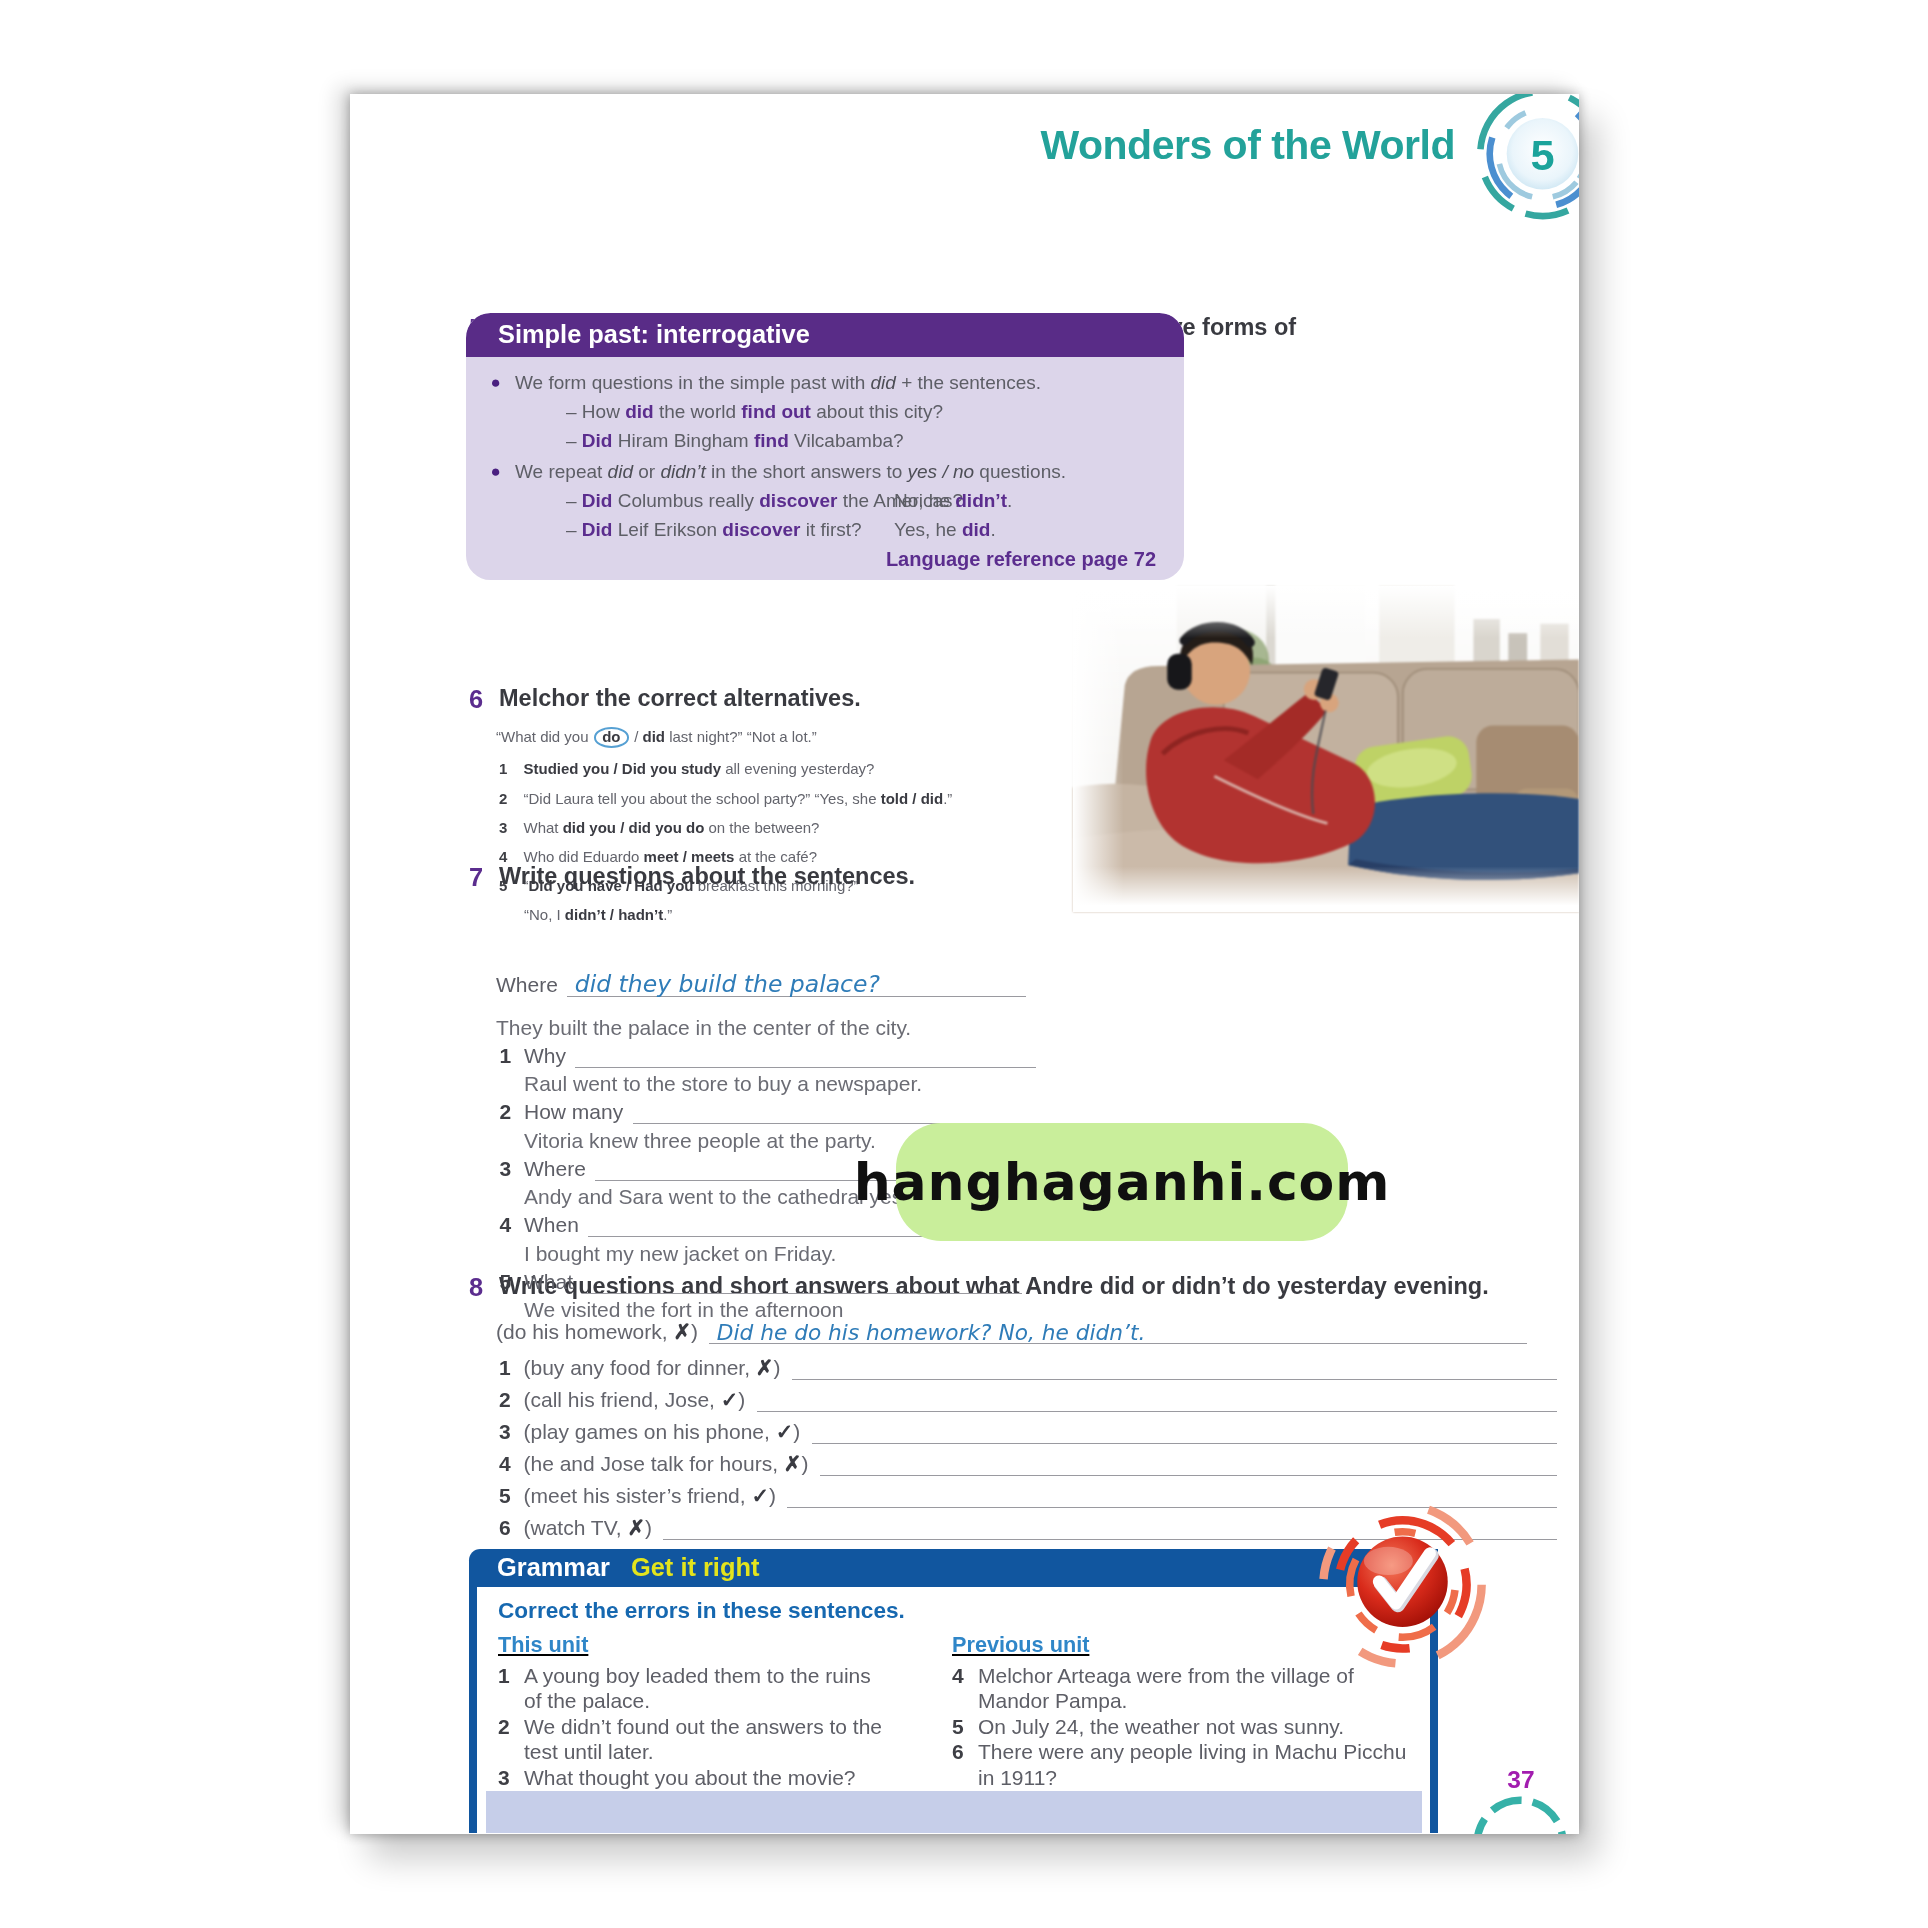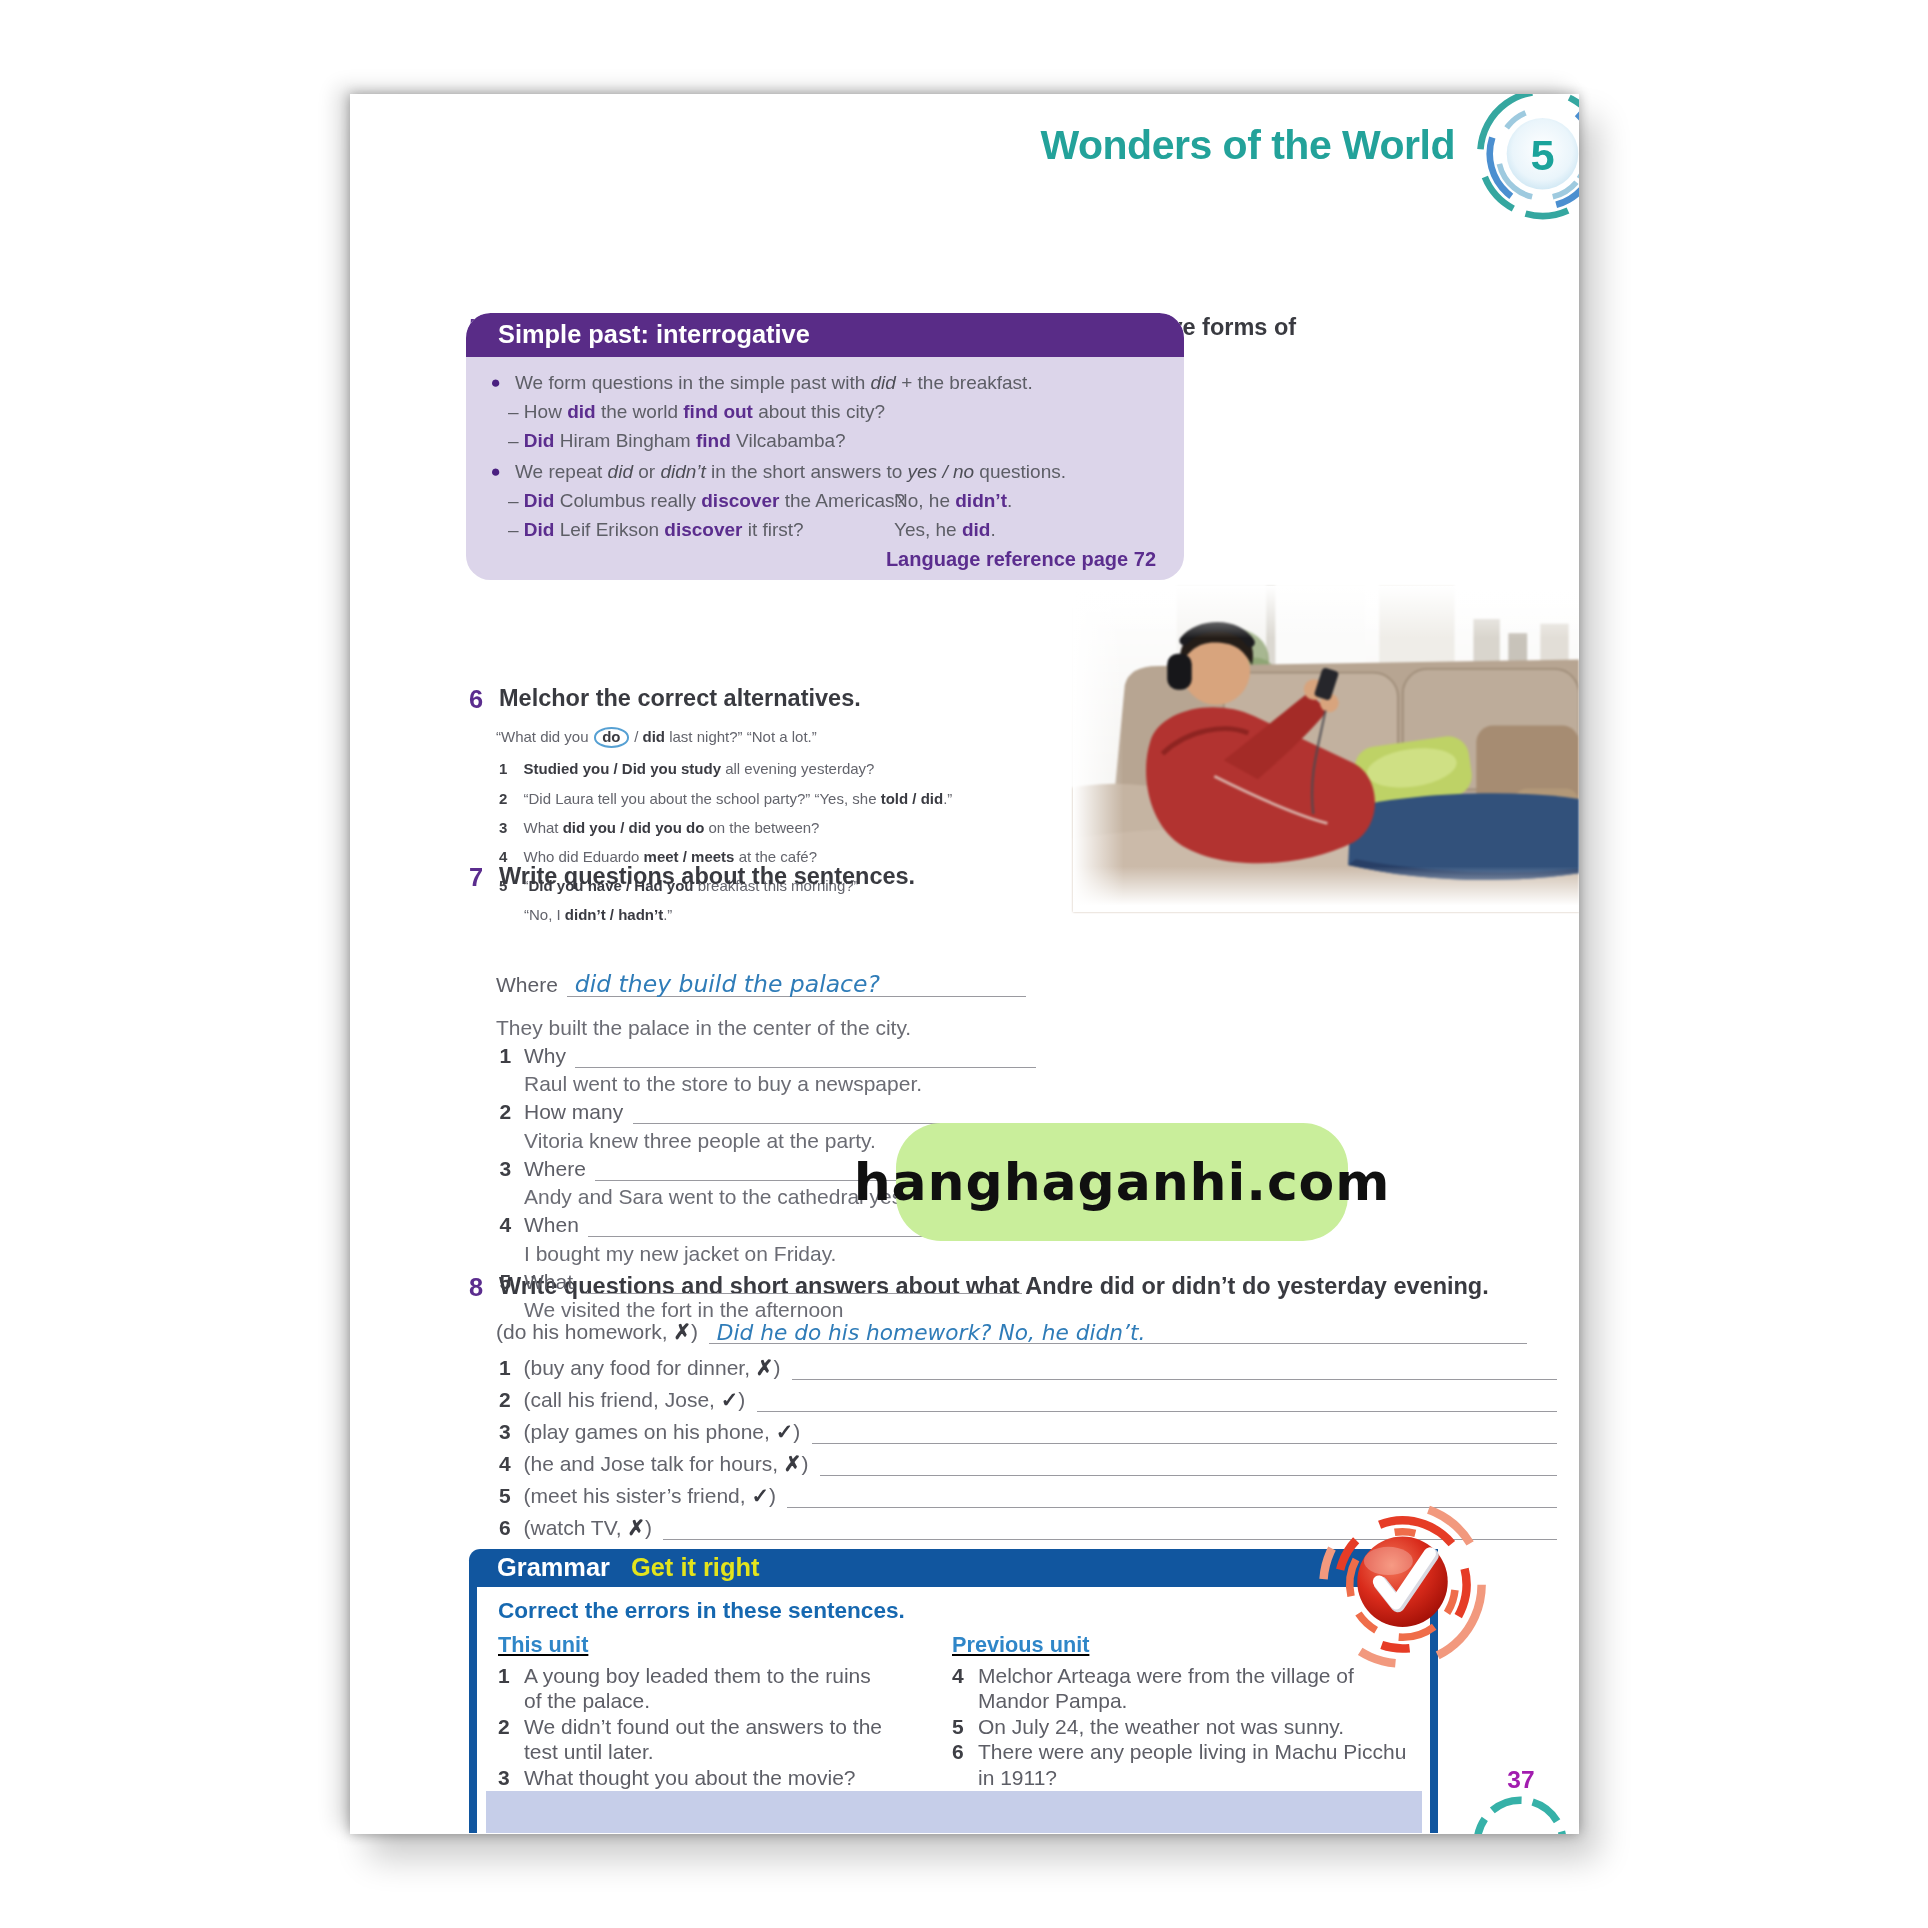--- a/index.html
+++ b/index.html
@@ -29,21 +29,21 @@
   .ex5 .l{position:absolute;left:37px;font-size:23.5px;font-weight:bold;color:#393a40;white-space:nowrap;}
   
   .chart{position:absolute;left:116px;top:219px;width:718px;height:267px;border-radius:24.5px;
          background:#dcd5ea;overflow:hidden;}
   .chart-head{height:44px;background:#592c87;border-radius:24.5px 24.5px 0 0;
               color:#ffffff;font-weight:bold;font-size:25.4px;line-height:43px;padding-left:32px;}
   .chart-body{position:relative;font-size:19px;color:#5d5e66;}
   .crow{position:absolute;left:0;width:100%;white-space:nowrap;}
   .crow .bdot{position:absolute;left:24.5px;top:0.9px;color:#4a2080;font-size:17px;}
   .crow.bullet{padding-left:49px;}
-  .crow.sub{padding-left:42px;}
+  .crow.sub{padding-left:100px;}
   .crow .ans{position:absolute;left:428px;top:0;}
   .cref{position:absolute;right:28px;font-weight:bold;font-size:20px;color:#5b2d8e;}
   
   .ex6{top:591px;width:942px;height:245px;}
   
   .photo{position:absolute;left:723px;top:492px;width:506px;height:326px;z-index:1;}
   .photo svg{position:absolute;left:0;top:0;width:100%;height:100%;filter:blur(1.1px);}
   .photo-fade{position:absolute;left:0;top:0;right:0;bottom:0;
     background:
       linear-gradient(to bottom,#ffffff 0%,rgba(255,255,255,0) 16%),
@@ -112,21 +112,21 @@
 
   <div class="ex ex5">
     <span class="exnum">5</span>
     <div class="l" style="top:0;">Read the chart. Is there a difference between the interrogative forms of</div>
     <div class="l" style="top:34px;">regular and irregular verbs?</div>
   </div>
 
   <div class="chart">
     <div class="chart-head">Simple past: interrogative</div>
     <div class="chart-body">
-      <div class="crow bullet" style="top:15px;"><span class="bdot">●</span><span><span>We form questions in the simple past with </span><span class="s-i">did</span><span> + the breakfast.</span></span></div>
+      <div class="crow bullet" style="top:15px;"><span class="bdot">●</span><span><span>We form questions in the simple past with </span><span class="s-i">did</span><span> + the sentences.</span></span></div>
       <div class="crow sub" style="top:44px;"><span><span>– How </span><span class="s-b">did</span><span> the world </span><span class="s-b">find out</span><span> about this city?</span></span></div>
       <div class="crow sub" style="top:73px;"><span><span>– </span><span class="s-b">Did</span><span> Hiram Bingham </span><span class="s-b">find</span><span> Vilcabamba?</span></span></div>
       <div class="crow bullet" style="top:104px;"><span class="bdot">●</span><span><span>We repeat </span><span class="s-i">did</span><span> or </span><span class="s-i">didn’t</span><span> in the short answers to </span><span class="s-i">yes / no</span><span> questions.</span></span></div>
       <div class="crow sub" style="top:133px;"><span><span>– </span><span class="s-b">Did</span><span> Columbus really </span><span class="s-b">discover</span><span> the Americas?</span></span><span class="ans"><span>No, he </span><span class="s-b">didn’t</span><span>.</span></span></div>
       <div class="crow sub" style="top:162px;"><span><span>– </span><span class="s-b">Did</span><span> Leif Erikson </span><span class="s-b">discover</span><span> it first?</span></span><span class="ans"><span>Yes, he </span><span class="s-b">did</span><span>.</span></span></div>
       <div class="cref" style="top:191px;">Language reference page 72</div>
     </div>
   </div>
 
   <div class="photo">

